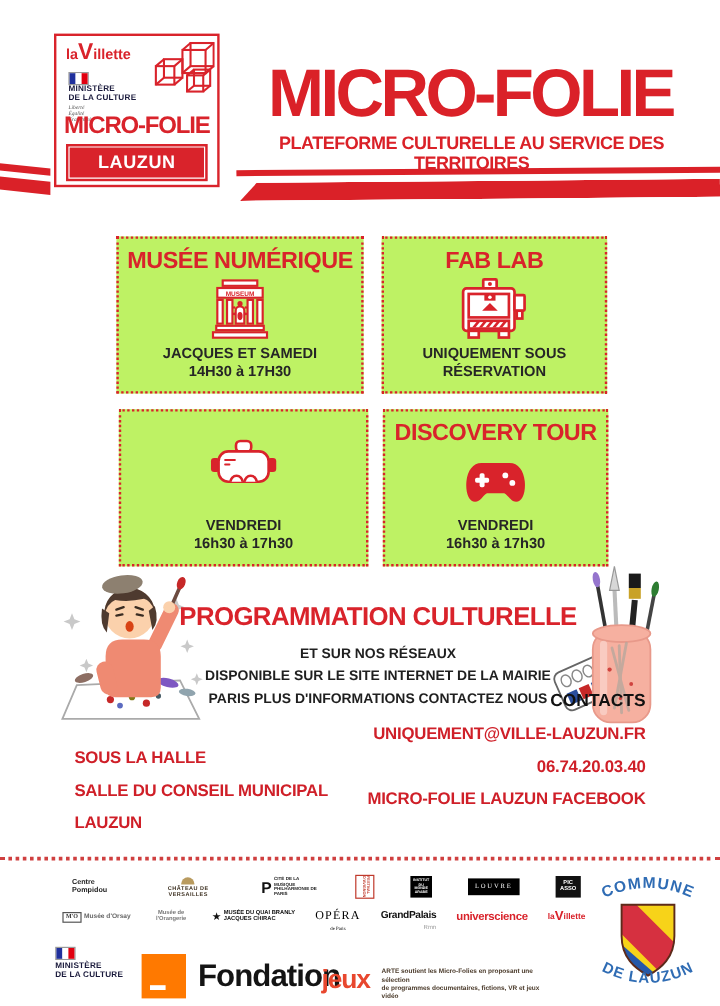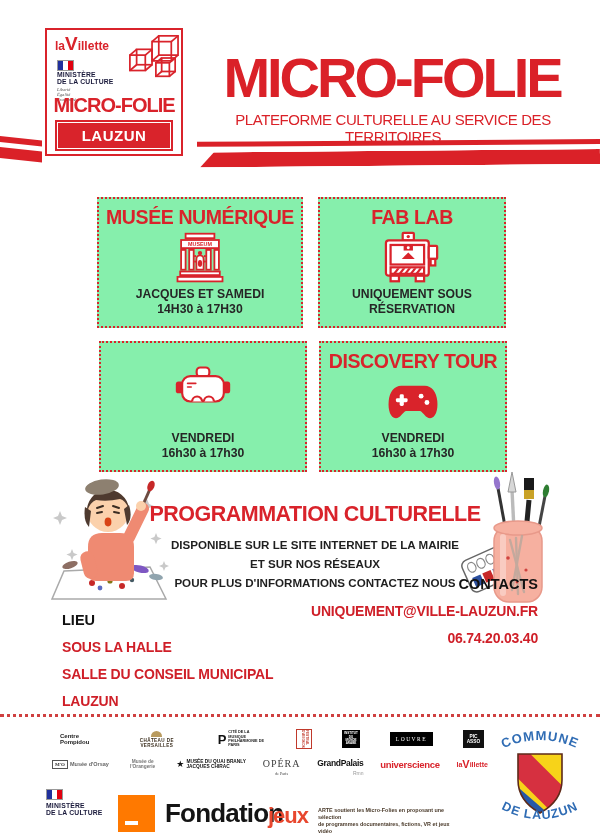--- a/index.html
+++ b/index.html
@@ -22,31 +22,31 @@
          font-family:"Liberation Serif",serif;color:#555;line-height:5px;}
   .brand{position:absolute;left:0;right:0;top:64px;text-align:center;color:#d9232b;
          font-size:20px;font-weight:800;letter-spacing:-1px;}
   .citybar{position:absolute;left:8px;top:90px;width:118px;height:31px;background:#d9232b;
            box-shadow:inset 0 0 0 2px #d9232b, inset 0 0 0 3px #fff;
            display:flex;align-items:center;justify-content:center;}
   .citybar span{color:#fff;font-size:15px;font-weight:800;letter-spacing:0.5px;}
   .main-title{position:absolute;left:192px;top:48px;width:400px;text-align:center;
               color:#da2128;font-size:56px;font-weight:800;letter-spacing:-3px;line-height:60px;}
   .main-subtitle{position:absolute;left:188px;top:111px;width:410px;text-align:center;
-                 color:#da2128;font-size:15px;font-weight:400;letter-spacing:-0.4px;}
+                 color:#da2128;font-size:15px;font-weight:700;letter-spacing:-0.4px;}
   .rthin{position:absolute;left:197px;right:0;top:139px;height:5px;background:#da2128;
          transform:rotate(-0.4deg);transform-origin:right center;}
   .rthick{position:absolute;left:200px;right:0;top:149px;height:15px;background:#da2128;
           clip-path:polygon(14px 0,100% 0,100% 100%,0 100%);
           transform:rotate(-0.5deg);transform-origin:right center;}
   .lstripes{position:absolute;left:0;top:136px;width:42px;transform:skewY(6deg);transform-origin:left top;}
   .lthin{height:6px;background:#da2128;margin-bottom:5px;}
   .lthick{height:11px;background:#da2128;}
   
-  .act{position:absolute;border:2px dotted #d9232b;background:#86efac;box-sizing:border-box;
+  .act{position:absolute;border:2px dotted #d9232b;background:#bef264;box-sizing:border-box;
        display:flex;flex-direction:column;align-items:center;text-align:center;}
   .b1{left:97px;top:197px;width:206px;height:131px;}
   .b2{left:318px;top:197px;width:188px;height:131px;justify-content:space-between;}
   .b3{left:99px;top:341px;width:208px;height:131px;}
   .b4{left:319px;top:341px;width:188px;height:131px;}
   .act-title{margin-top:7px;font-size:19.5px;font-weight:800;letter-spacing:-0.4px;color:#d9232b;}
   .act-icon{flex:1;display:flex;align-items:center;justify-content:center;}
   .act-sched{margin-bottom:9px;font-size:12.2px;font-weight:700;color:#262626;line-height:15px;}
   
   .prog-title{position:absolute;left:140px;top:502px;width:350px;text-align:center;
@@ -82,21 +82,21 @@
   .louv{background:#000;color:#fff;font-size:5.5px;letter-spacing:1.5px;padding:4px 6px;
         font-family:"Liberation Serif",serif;}
   .pica{background:#111;color:#fff;font-size:4.8px;font-weight:700;width:21px;height:18px;
         display:flex;flex-direction:column;align-items:center;justify-content:center;line-height:5.4px;}
   .orsay{font-size:5.5px;color:#666;font-weight:700;}
   .orsay-mark{border:1px solid #555;color:#333;font-size:5px;padding:1px 2px;margin-right:2px;
               font-family:"Liberation Serif",serif;}
   .oran{display:block;width:34px;text-align:center;font-size:4.8px;color:#777;font-weight:700;line-height:5.4px;}
   .bran-star{font-size:9px;color:#111;margin-right:2px;}
   .bran-txt{font-size:4.8px;font-weight:800;color:#111;line-height:5.4px;}
-  .opera{display:block;text-align:center;font-family:"Liberation Serif",serif;color:#404040;}
+  .opera{display:block;text-align:center;font-family:"Liberation Serif",serif;color:#000000;}
   .opera-main{font-size:10px;letter-spacing:1px;}
   .opera-sub{font-size:4px;display:block;}
   .gp-main{font-size:8.5px;font-weight:800;color:#111;letter-spacing:-0.3px;}
   .gp-sub{font-size:5px;color:#999;display:block;text-align:right;}
   .gp{display:block;}
   .universcience{font-size:9.5px;font-weight:800;color:#d9232b;letter-spacing:-0.3px;}
   .villette-sm{color:#d9232b;font-weight:800;}
   .villette-sm .v-la{font-size:7px;} .villette-sm .v-V{font-size:11px;} .villette-sm .v-rest{font-size:7px;}
   
   .ministry2{position:absolute;left:46px;top:789px;}
@@ -314,23 +314,23 @@
       <line x1="47" y1="35" x2="53" y2="33"></line>
       <line x1="63" y1="33" x2="69" y2="35"></line>
       <line x1="47" y1="40" x2="52" y2="39"></line>
       <line x1="64" y1="39" x2="69" y2="40"></line>
     </g>
     <ellipse cx="58" cy="49" rx="3.4" ry="4.4" fill="#d84315"></ellipse>
   </svg>
 
   <div class="prog-title">PROGRAMMATION CULTURELLE</div>
   <div class="prog-lines">
+    <div>ET SUR NOS RÉSEAUX</div>
     <div>DISPONIBLE SUR LE SITE INTERNET DE LA MAIRIE</div>
-    <div>ET SUR NOS RÉSEAUX</div>
-    <div>POUR PLUS D'INFORMATIONS CONTACTEZ NOUS</div>
+    <div>PARIS PLUS D'INFORMATIONS CONTACTEZ NOUS</div>
   </div>
 
   <svg class="cup-illu" width="104" height="138" viewBox="0 0 104 138">
     <g transform="rotate(-24 32 96)">
       <rect x="4" y="80" width="56" height="34" rx="6" fill="#fff" stroke="#666" stroke-width="1.5"></rect>
       <g fill="none" stroke="#888" stroke-width="1.2">
         <ellipse cx="13" cy="89" rx="4" ry="5"></ellipse>
           <ellipse cx="23" cy="89" rx="4" ry="5"></ellipse>
         <ellipse cx="33" cy="89" rx="4" ry="5"></ellipse>
           <ellipse cx="43" cy="89" rx="4" ry="5"></ellipse>
@@ -361,29 +361,29 @@
     </g>
     <g fill="#c62828" opacity="0.8">
       <circle cx="48" cy="88" r="1.8"></circle>
         <circle cx="66" cy="100" r="1.6"></circle>
         <circle cx="57" cy="112" r="1.4"></circle>
     </g>
     <rect x="40" y="64" width="6" height="62" rx="3" fill="#fff" opacity="0.35"></rect>
   </svg>
 
   <div class="lieu">
-    <div class="info-label">LIEU</div>
     <div class="info-line">SOUS LA HALLE</div>
     <div class="info-line">SALLE DU CONSEIL MUNICIPAL</div>
     <div class="info-line">LAUZUN</div>
   </div>
   <div class="contacts">
     <div class="info-label">CONTACTS</div>
     <div class="info-line">UNIQUEMENT@VILLE-LAUZUN.FR</div>
     <div class="info-line">06.74.20.03.40</div>
+    <div class="info-line">MICRO-FOLIE LAUZUN FACEBOOK</div>
   </div>
 
   <div class="dotsep"></div>
 
   <div class="prow1">
     <div class="pl pomp">Centre Pompidou</div>
     <div class="pl">
         <span class="vers"><i class="vers-sun"></i><span>CHÂTEAU DE VERSAILLES</span></span>
       </div>
     <div class="pl">

